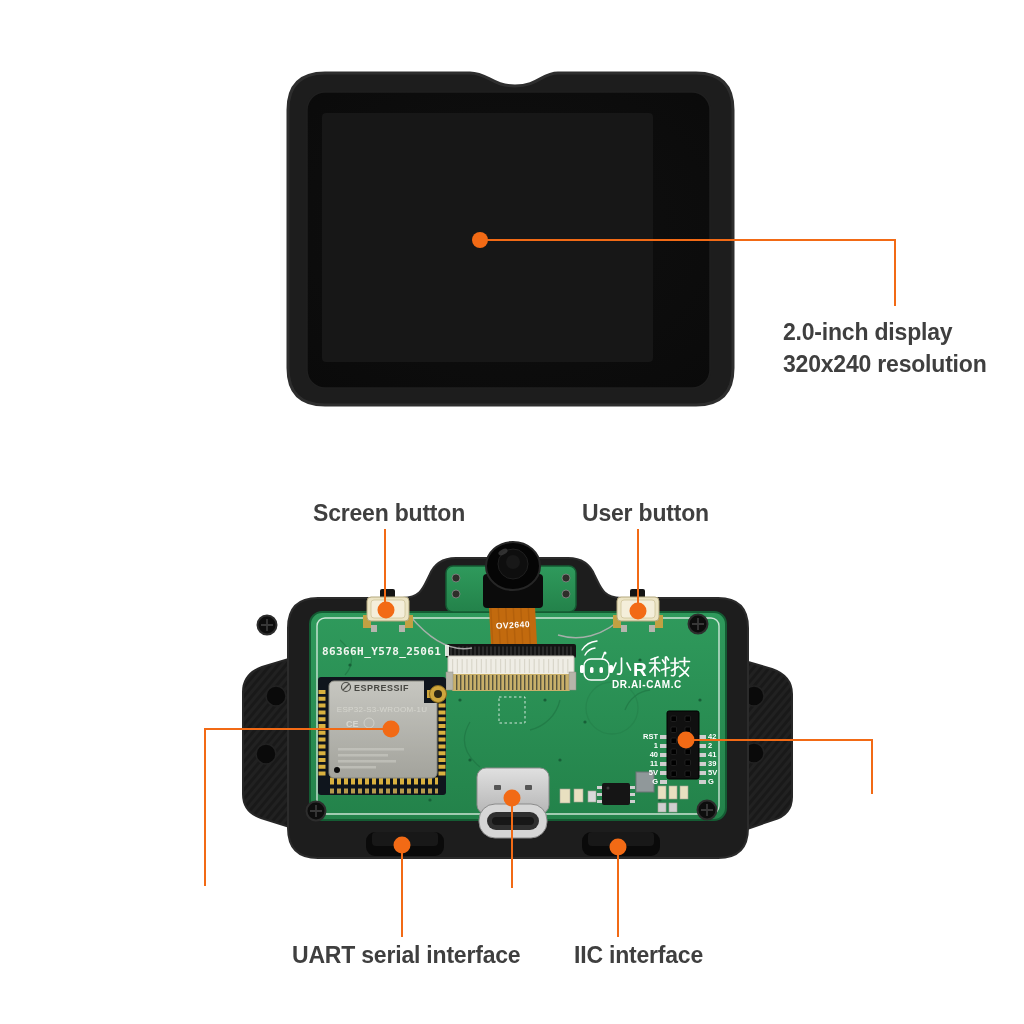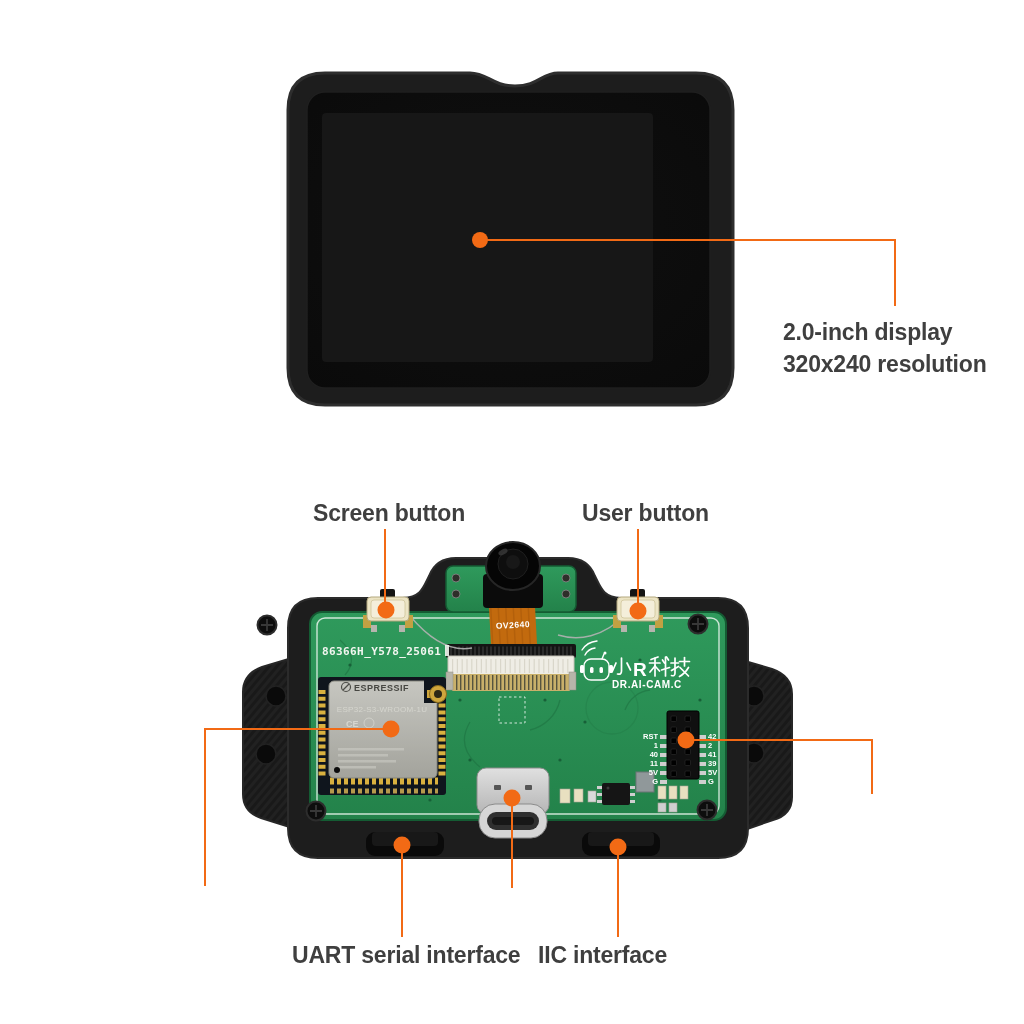--- a/index.html
+++ b/index.html
@@ -353,14 +353,14 @@
     </g>
   </svg>
 
   <div class="lbl two" style="left:783px;top:316px;">
     <div>2.0-inch display</div>
     <div>320x240 resolution</div>
   </div>
   <div class="lbl" style="left:313px;top:500px;">Screen button</div>
   <div class="lbl" style="left:582px;top:500px;">User button</div>
   <div class="lbl" style="left:292px;top:942px;">UART serial interface</div>
-  <div class="lbl" style="left:538px;top:942px;">IIC interface</div>
+  <div class="lbl" style="left:574px;top:942px;">IIC interface</div>
 </div>
 
 </body></html>

